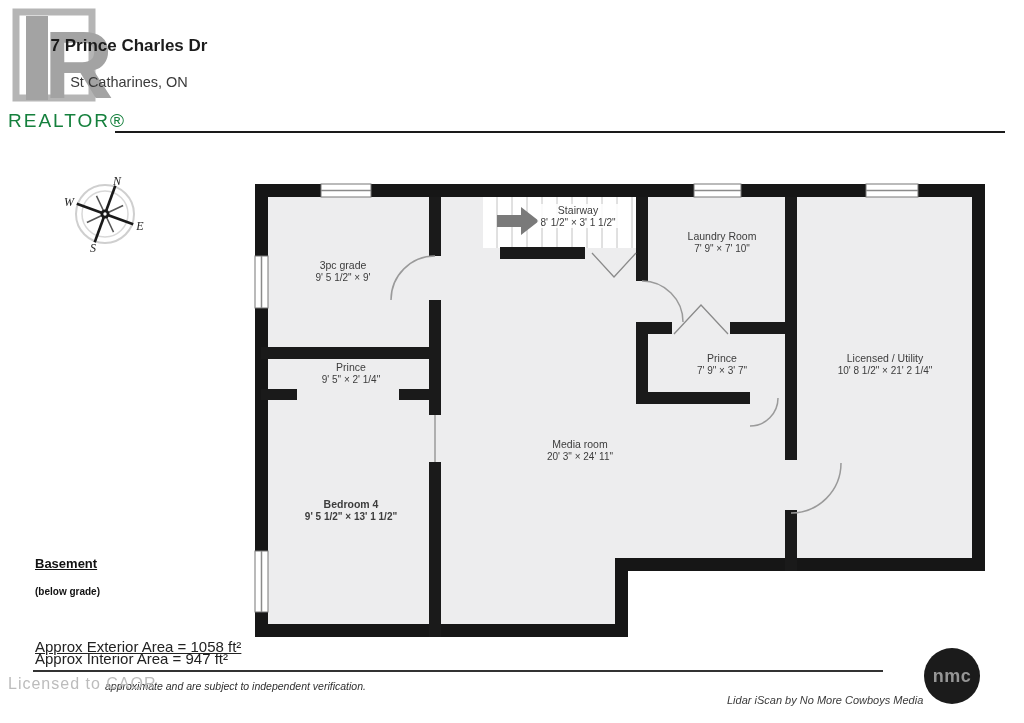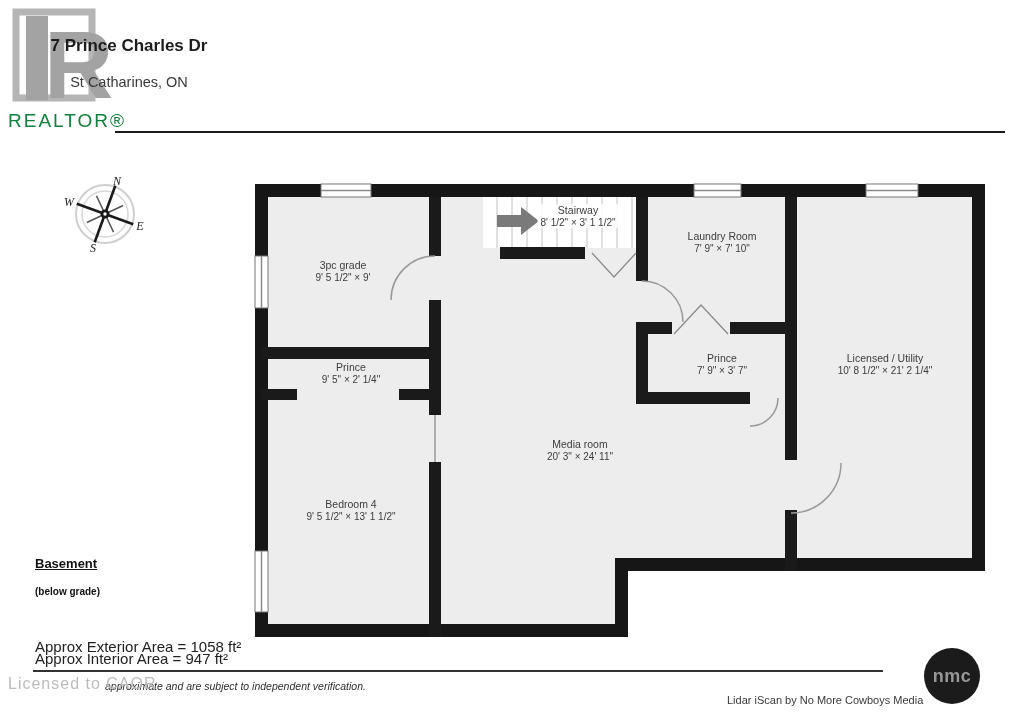--- a/index.html
+++ b/index.html
@@ -18,25 +18,25 @@
   
   .room-label{position:absolute;transform:translateX(-50%);text-align:center;
               color:#3c3c3c;white-space:nowrap;z-index:5;}
   .room-label .rname{font-size:10.5px;}
   .room-label .rdims{font-size:10px;margin-top:1px;}
   .room-label.on-stairs{background:rgba(255,255,255,.85);padding:0 3px;}
   
   .a-title{left:35px;top:556px;font-size:13px;font-weight:bold;color:#111;text-decoration:underline;}
   .a-sub{left:35px;top:586px;font-size:10px;font-weight:bold;color:#111;}
   .a-int{left:35px;top:610px;font-size:15px;color:#222;margin-top:40px;}
-  .a-ext{left:35px;top:638px;font-size:15px;color:#222;}
+  .a-ext{left:35px;top:638px;font-size:15px;color:#222;text-decoration:underline;}
   
   .disclaimer{left:105px;top:679px;font-size:10.5px;font-style:italic;color:#2e2e2e;line-height:14px;}
   .license{left:8px;top:675px;font-size:16px;color:#bcbcbc;letter-spacing:1px;}
-  .credit{left:727px;top:694px;font-size:11px;color:#3a3a3a;}
+  .credit{left:727px;top:694px;font-size:11px;font-style:italic;color:#3a3a3a;}
   svg{display:block;}
 </style>
 </head>
 <body>
 
 <div class="canvas">
 
   <svg class="abs" style="left:10px;top:6px;" width="104" height="104" viewBox="0 0 104 104">
     <rect x="6" y="6" width="76" height="86" fill="none" stroke="#b5b5b5" stroke-width="7"></rect>
     <rect x="16" y="10" width="22" height="84" fill="#a3a3a3"></rect>
@@ -160,21 +160,21 @@
     <div class="rdims">7' 9" × 3' 7"</div>
   </div>
   <div class="room-label" style="left:885px;top:352px;">
     <div class="rname">Licensed / Utility</div>
     <div class="rdims">10' 8 1/2" × 21' 2 1/4"</div>
   </div>
   <div class="room-label" style="left:351px;top:361px;">
     <div class="rname">Prince</div>
     <div class="rdims">9' 5" × 2' 1/4"</div>
   </div>
-  <div class="room-label" style="left:351px;top:498px;">
+  <div class="room-label" style="left:351px;top:498px;font-weight:bold;">
     <div class="rname">Bedroom 4</div>
     <div class="rdims">9' 5 1/2" × 13' 1 1/2"</div>
   </div>
   <div class="room-label" style="left:580px;top:438px;">
     <div class="rname">Media room</div>
     <div class="rdims">20' 3" × 24' 11"</div>
   </div>
 
   <div class="abs a-title">Basement</div>
   <div class="abs a-sub">(below grade)</div>

